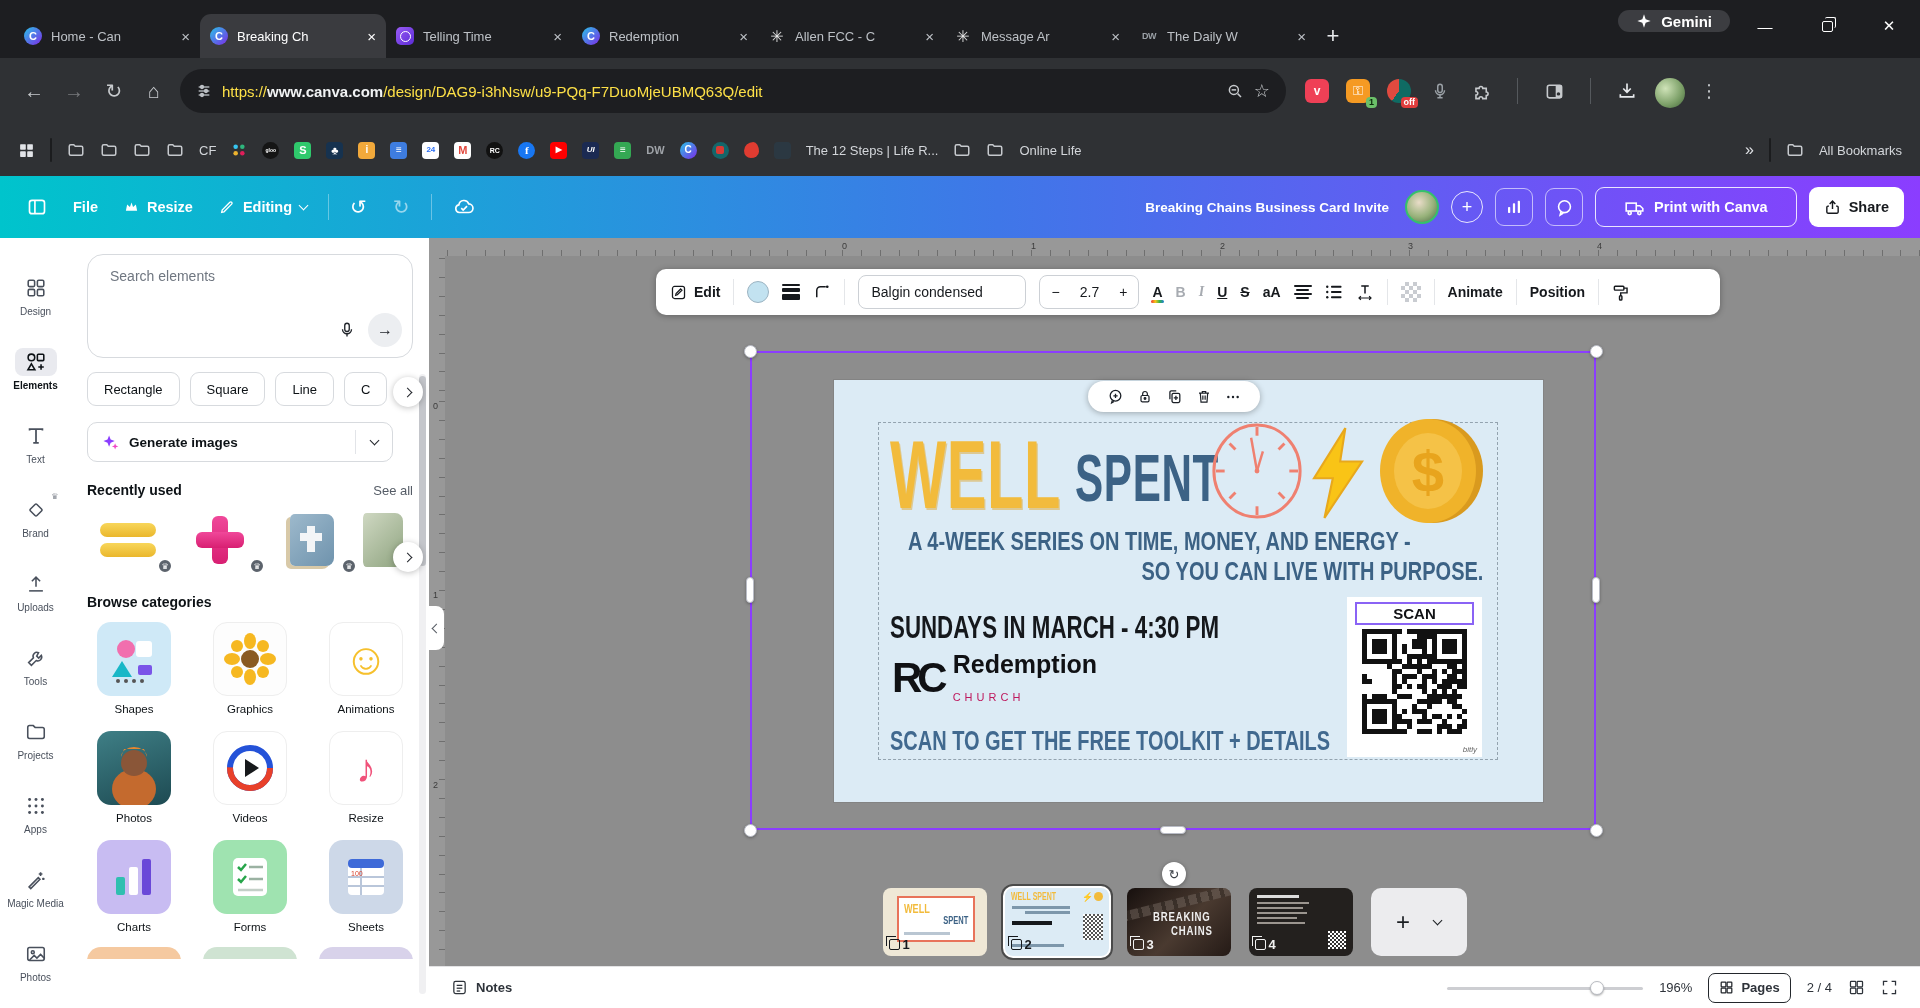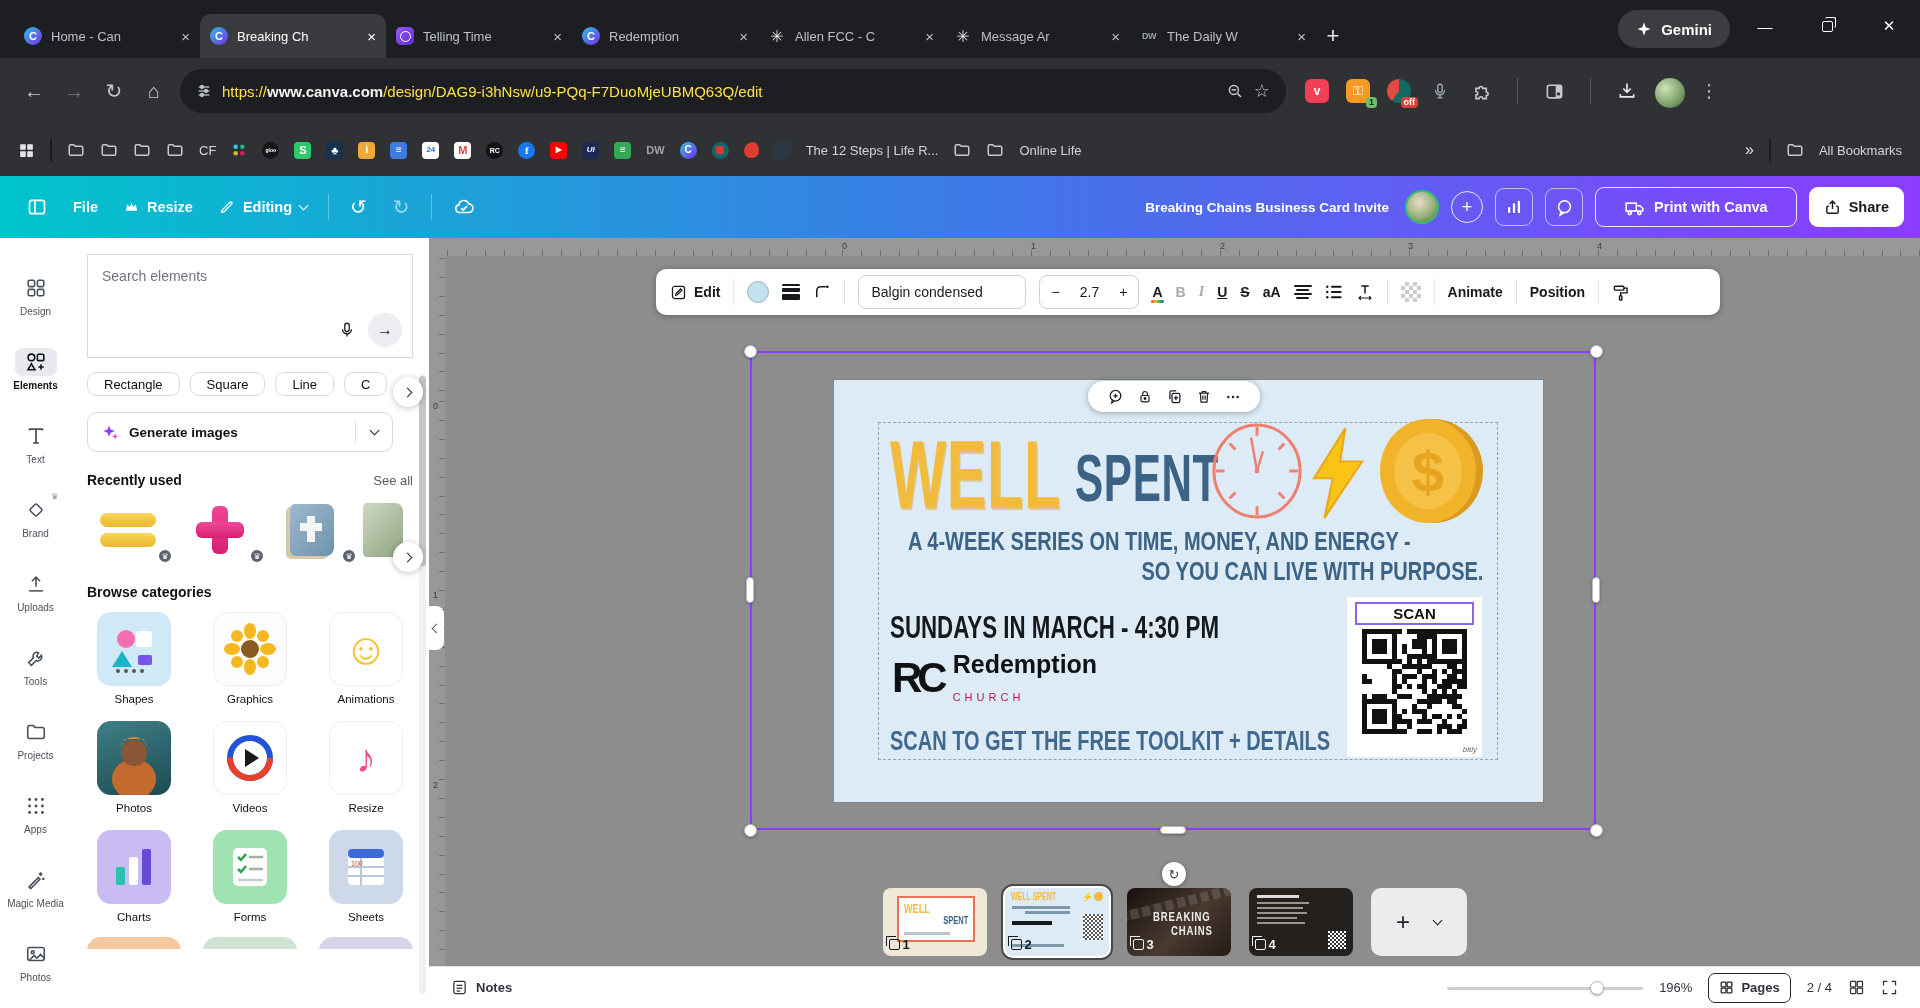--- a/index.html
+++ b/index.html
@@ -13,21 +13,21 @@
   .tab.active{background:#3a3b3f;color:#fff}
   .tab .tlabel{white-space:nowrap;overflow:hidden;flex:1;-webkit-mask-image:linear-gradient(90deg,#000 70%,transparent)}
   .tab .tclose{font-size:15px;color:inherit;flex:none}
   .fav{width:18px;height:18px;flex:none;display:flex;align-items:center;justify-content:center;font-size:11px;font-weight:700;border-radius:50%}
   .fav.canva{background:linear-gradient(135deg,#29c3e8,#7d2ae8);color:#fff}
   .fav.purp{border-radius:5px;background:linear-gradient(135deg,#9a5cf5,#5b2bd6);position:relative}
   .fav.purp::after{content:'';width:9px;height:9px;border-radius:50%;border:1.6px solid #fff;position:absolute;left:4px;top:4px}
   .fav.gpt{color:#e6e6e6;font-size:16px;font-weight:400}
   .fav.dw{color:#9aa0a6;font-size:9px;letter-spacing:-.5px;border-radius:3px}
   .newtab{width:34px;height:34px;display:grid;place-items:center;color:#e8eaed;font-size:22px;margin-bottom:5px}
-  #gemini{position:absolute;right:190px;top:10px;height:38px;border-radius:19px;background:#3c3d41;color:#fff;display:flex;align-items:center;gap:9px;padding:0 18px;font-size:15px;font-weight:700}
+  #gemini{position:absolute;right:190px;top:10px;height:22px;border-radius:19px;background:#3c3d41;color:#fff;display:flex;align-items:center;gap:9px;padding:0 18px;font-size:15px;font-weight:700}
   #winctl{position:absolute;right:0;top:0;height:52px;display:flex}
   #winctl .wbtn{width:62px;display:grid;place-items:center;color:#fff;font-size:15px}
   .win-restore{width:11px;height:11px;border:1.5px solid #fff;border-radius:2px;position:relative}
   .win-restore::before{content:'';position:absolute;left:2.5px;top:-5px;width:10px;height:10px;border-top:1.5px solid #fff;border-right:1.5px solid #fff;border-radius:2px}
 
   
   #navbar{position:absolute;left:0;top:58px;width:1920px;height:66px;background:#2f3134;display:flex;align-items:center;padding:0 14px}
   .nav-ic{width:40px;height:40px;display:grid;place-items:center;color:#c7cacd;font-size:20px;flex:none}
   .nav-ic.dim{color:#77797c}
   #urlpill{width:1106px;height:44px;margin-left:6px;background:#1d1e21;border-radius:22px;display:flex;align-items:center;padding:0 16px;gap:10px;color:#bdc1c6;font-size:15px;flex:none}
@@ -70,27 +70,27 @@
   
   #rail{position:absolute;left:0;top:238px;width:71px;height:770px;background:#fff;z-index:3}
   .rail-item{height:74px;display:flex;flex-direction:column;align-items:center;justify-content:center;gap:4px;color:#49505c;font-size:10px}
   .rail-item .ric{display:grid;place-items:center;padding:3px 10px;border-radius:8px;position:relative}
   .rail-item.active{color:#0d1216;font-weight:700}
   .rail-item.active .ric{background:#e9eaef}
   .mini-crown{position:absolute;right:-2px;top:-4px;color:#8a8f98;font-size:8px}
 
   
   #panel{position:absolute;left:71px;top:238px;width:358px;height:770px;background:#fff;padding:16px 16px 0 16px;z-index:2;overflow:hidden}
-  #searchbox{position:relative;border:1.5px solid #d7dade;border-radius:0;height:104px;padding:12px 14px}
+  #searchbox{position:relative;border:1.5px solid #d7dade;border-radius:16px;height:104px;padding:12px 22px}
   #searchbox input{border:0;outline:0;width:100%;font-size:14px;font-family:inherit;color:#0d1216;background:transparent}
   #searchbox input::placeholder{color:#6f7680}
   .sb-tools{position:absolute;right:10px;bottom:10px;display:flex;align-items:center;gap:12px}
   .arrow-circ{width:34px;height:34px;border-radius:50%;background:#eceef1;display:grid;place-items:center;color:#20242a;font-size:16px}
   #chips{display:flex;gap:10px;margin-top:14px;overflow:hidden;position:relative}
-  .chip{height:24px;padding:0 16px;border:1px solid #d7dade;border-radius:9px;font-size:13px;color:#0d1216;display:flex;align-items:center;flex:none}
+  .chip{height:34px;padding:0 16px;border:1px solid #d7dade;border-radius:9px;font-size:13px;color:#0d1216;display:flex;align-items:center;flex:none}
   .fl-chev{position:absolute;width:30px;height:30px;border-radius:50%;background:#fff;box-shadow:0 1px 6px rgba(0,0,0,.25);display:grid;place-items:center;color:#20242a;z-index:4}
   #genbtn{margin-top:16px;height:40px;border:1px solid #d7dade;border-radius:10px;display:flex;align-items:center;width:306px}
   #genbtn .gmain{flex:1;display:flex;align-items:center;gap:10px;padding:0 14px;font-size:13.5px;font-weight:700;color:#0d1216}
   #genbtn .gdiv{width:1px;height:24px;background:#e2e4e8}
   #genbtn .gchev{width:36px;display:grid;place-items:center;color:#20242a}
   .row-head{margin-top:20px;display:flex;align-items:center}
   .row-head .rtitle{font-size:14px;font-weight:700;color:#0d1216}
   .row-head .rsee{margin-left:auto;font-size:13px;color:#555c66}
   #recent{display:flex;gap:10px;margin-top:12px;position:relative}
   .rthumb{width:82px;height:60px;border-radius:8px;position:relative;display:grid;place-items:center;flex:none}

